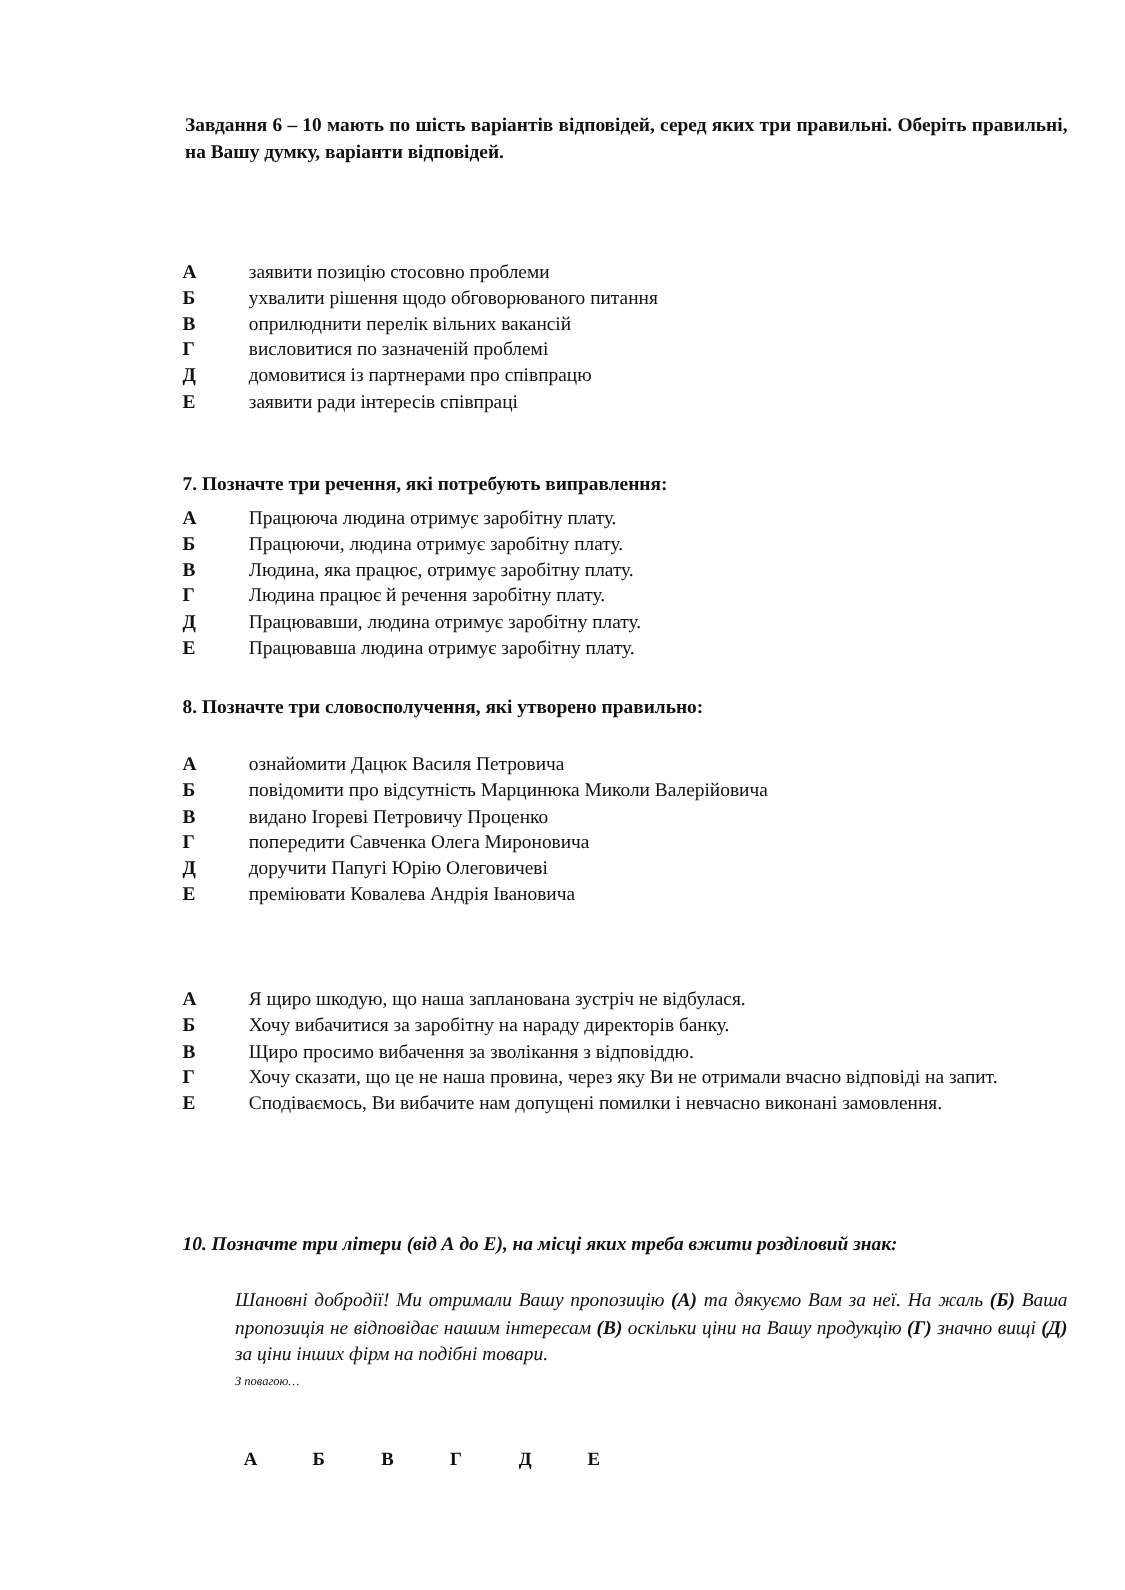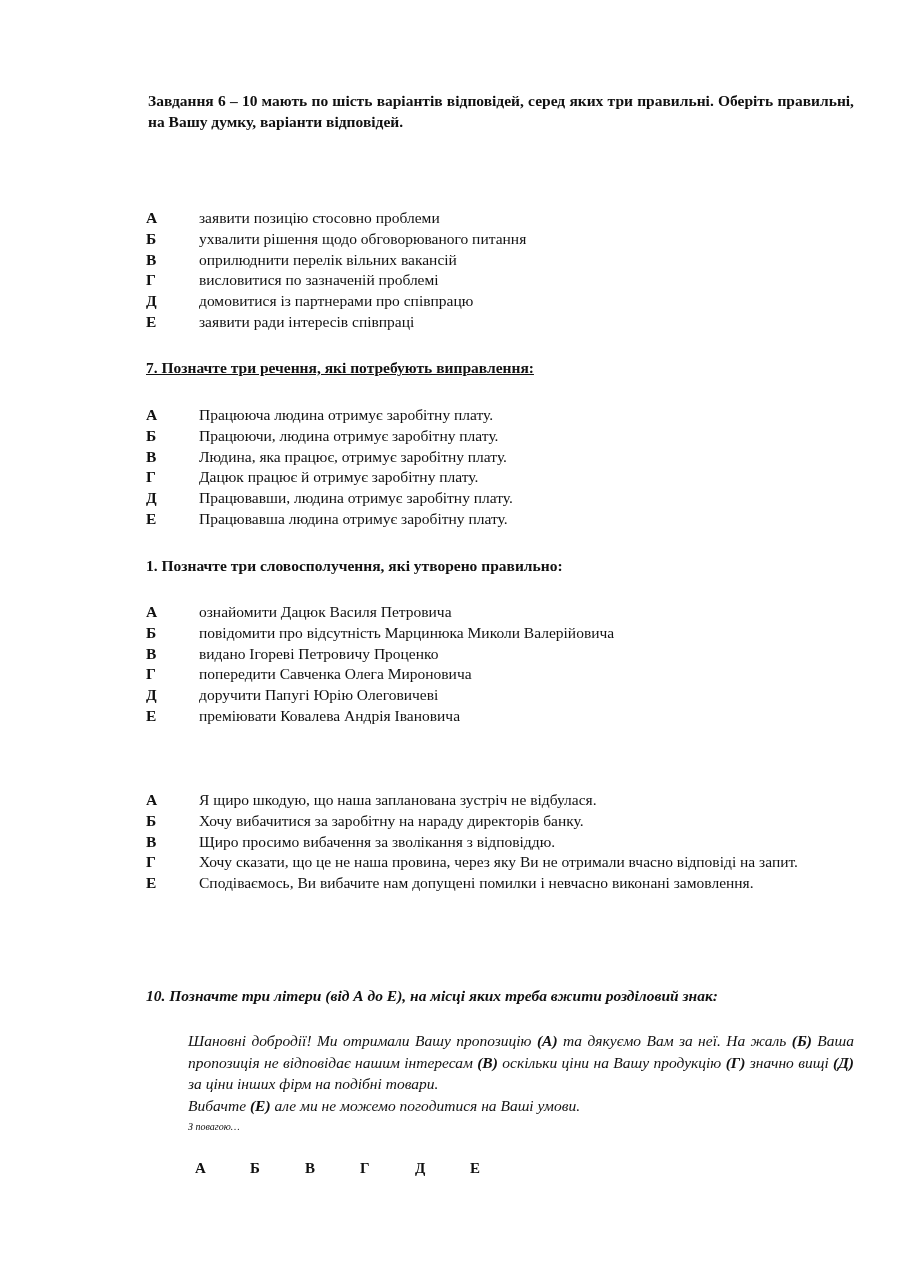--- a/index.html
+++ b/index.html
@@ -49,49 +49,49 @@
     <div class="opt">
         <span class="letter">Д</span>
         <span class="text">домовитися із партнерами про співпрацю</span>
       </div>
     <div class="opt">
         <span class="letter">Е</span>
         <span class="text">заявити ради інтересів співпраці</span>
       </div>
   </div>
 
-  <div class="qtitle" style="top:358px;text-decoration:underline;">7. Позначте три речення, які потребують виправлення:</div>
+  <div class="qtitle" style="top:378px;">7. Позначте три речення, які потребують виправлення:</div>
   <div class="opts" style="top:405px;">
     <div class="opt">
         <span class="letter">А</span>
         <span class="text">Працююча людина отримує заробітну плату.</span>
       </div>
     <div class="opt">
         <span class="letter">Б</span>
         <span class="text">Працюючи, людина отримує заробітну плату.</span>
       </div>
     <div class="opt">
         <span class="letter">В</span>
         <span class="text">Людина, яка працює, отримує заробітну плату.</span>
       </div>
     <div class="opt">
         <span class="letter">Г</span>
-        <span class="text">Дацюк працює й отримує заробітну плату.</span>
+        <span class="text">Людина працює й речення заробітну плату.</span>
       </div>
     <div class="opt">
         <span class="letter">Д</span>
         <span class="text">Працювавши, людина отримує заробітну плату.</span>
       </div>
     <div class="opt">
         <span class="letter">Е</span>
         <span class="text">Працювавша людина отримує заробітну плату.</span>
       </div>
   </div>
 
-  <div class="qtitle" style="top:556px;">1. Позначте три словосполучення, які утворено правильно:</div>
+  <div class="qtitle" style="top:556px;">8. Позначте три словосполучення, які утворено правильно:</div>
   <div class="opts" style="top:602px;">
     <div class="opt">
         <span class="letter">А</span>
         <span class="text">ознайомити Дацюк Василя Петровича</span>
       </div>
     <div class="opt">
         <span class="letter">Б</span>
         <span class="text">повідомити про відсутність Марцинюка Миколи Валерійовича</span>
       </div>
     <div class="opt">
@@ -128,21 +128,20 @@
     <div class="opt wrap"><span class="letter">Г</span><span class="text">Хочу сказати, що це не наша провина, через яку Ви не отримали вчасно відповіді на запит.</span></div>
     <div class="opt">
         <span class="letter">Е</span>
         <span class="text">Сподіваємось, Ви вибачите нам допущені помилки і невчасно виконані замовлення.</span>
       </div>
   </div>
 
   <div class="qtitle" style="top:986px;font-style:italic;">10. Позначте три літери (від А до Е), на місці яких треба вжити розділовий знак:</div>
   <div class="passage">
     <div class="indent" style="text-align:justify; text-align-last:auto;"><span>Шановні добродії! Ми отримали Вашу пропозицію </span><b>(А)</b><span> та дякуємо Вам за неї. На жаль </span><b>(Б)</b><span> Ваша пропозиція не відповідає нашим інтересам </span><b>(В)</b><span> оскільки ціни на Вашу продукцію </span><b>(Г)</b><span>  значно вищі </span><b>(Д)</b><span> за ціни інших фірм на подібні товари.</span></div>
-    <div class="indent"><span>Вибачте </span><b>(Е)</b><span> але ми не можемо погодитися на Ваші умови.</span></div>
     <div class="indent" style="font-size:10px;">З повагою…</div>
   </div>
 
   <div class="answers">
     <span>А</span>
     <span>Б</span>
     <span>В</span>
     <span>Г</span>
     <span>Д</span>
     <span>Е</span>

